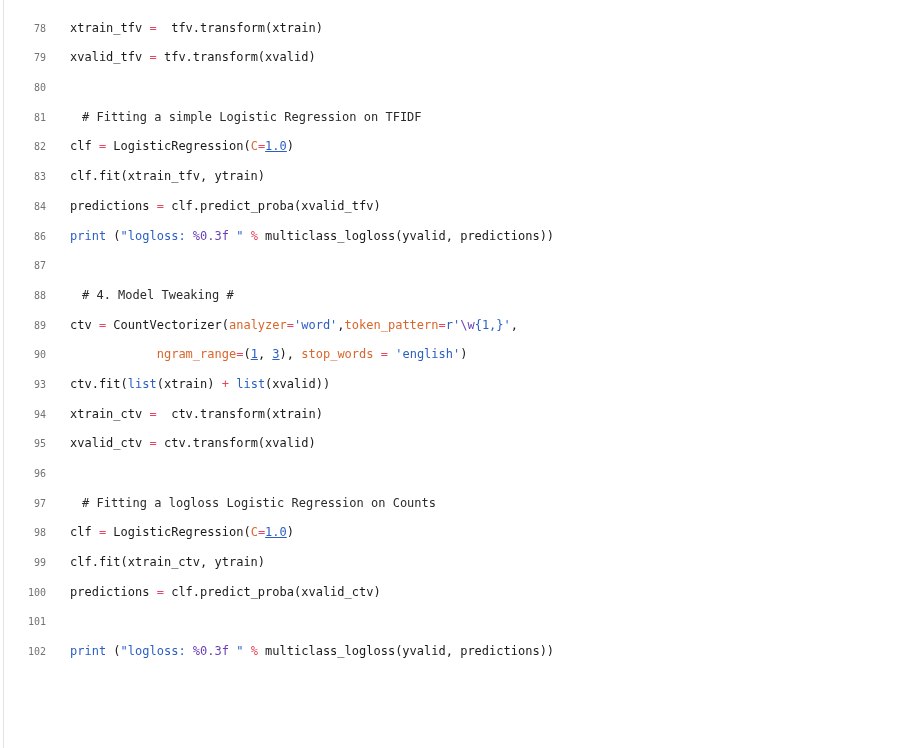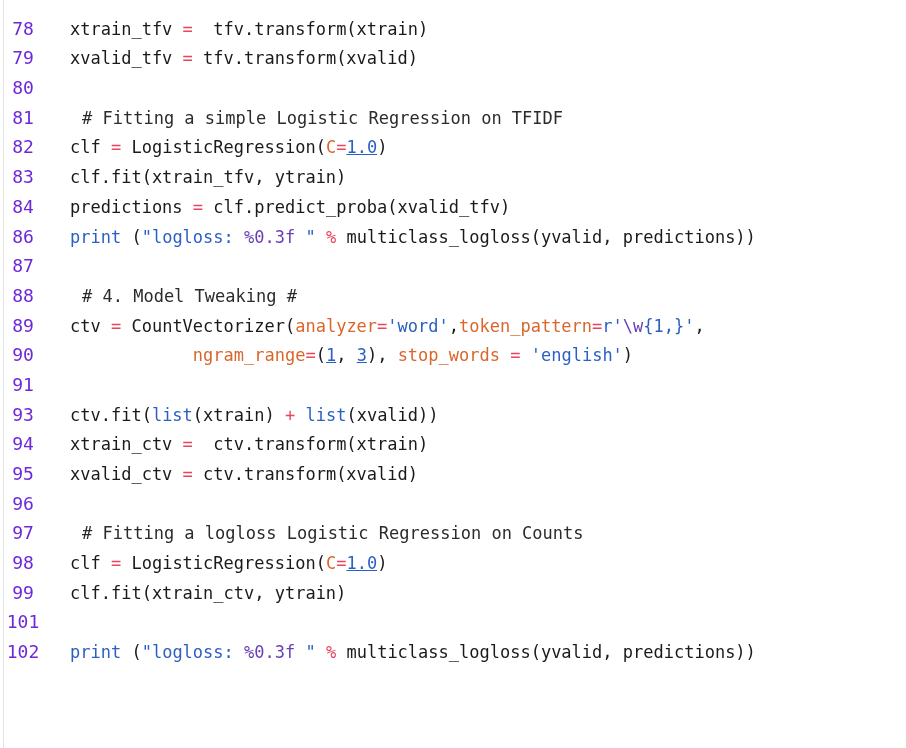--- a/index.html
+++ b/index.html
@@ -42,32 +42,32 @@
 
   .code-line {
     display: flex;
     align-items: baseline;
     height: 29.7px;
     white-space: pre;
   }
 
   .ln {
     flex: 0 0 46px;
-    text-align: center;
+    text-align: right;
     padding-right: 0;
-    color: #6d28d9;
-    font-size: 18px;
+    color: #737373;
+    font-size: 10px;
     line-height: 29.7px;
     user-select: none;
   }
 
   .src {
     flex: 1 1 auto;
     padding-left: 24px;
-    font-size: 17px;
+    font-size: 12px;
     line-height: 29.7px;
     color: #1a1a1a;
     white-space: pre;
   }
 
   
   .t-plain   { color: #1a1a1a; }
   .t-comment { color: #2b2b2b; margin-left: 12px; }
   .t-builtin { color: #2b5fc4; }
   .t-string  { color: #2b5fc4; }
@@ -91,24 +91,24 @@
       <div class="code-line"><span class="ln">80</span><span class="src"></span></div>
       <div class="code-line"><span class="ln">81</span><span class="src"><span class="t-comment"># Fitting a simple Logistic Regression on TFIDF</span></span></div>
       <div class="code-line"><span class="ln">82</span><span class="src"><span class="t-plain">clf </span><span class="t-op">=</span><span class="t-plain"> LogisticRegression(</span><span class="t-kwarg">C</span><span class="t-op">=</span><span class="t-number">1.0</span><span class="t-plain">)</span></span></div>
       <div class="code-line"><span class="ln">83</span><span class="src"><span class="t-plain">clf.fit(xtrain_tfv, ytrain)</span></span></div>
       <div class="code-line"><span class="ln">84</span><span class="src"><span class="t-plain">predictions </span><span class="t-op">=</span><span class="t-plain"> clf.predict_proba(xvalid_tfv)</span></span></div>
       <div class="code-line"><span class="ln">86</span><span class="src"><span class="t-builtin">print</span><span class="t-plain"> (</span><span class="t-string">"logloss: </span><span class="t-esc">%0.3f</span><span class="t-string"> "</span><span class="t-plain"> </span><span class="t-op">%</span><span class="t-plain"> multiclass_logloss(yvalid, predictions))</span></span></div>
       <div class="code-line"><span class="ln">87</span><span class="src"></span></div>
       <div class="code-line"><span class="ln">88</span><span class="src"><span class="t-comment"># 4. Model Tweaking #</span></span></div>
       <div class="code-line"><span class="ln">89</span><span class="src"><span class="t-plain">ctv </span><span class="t-op">=</span><span class="t-plain"> CountVectorizer(</span><span class="t-kwarg">analyzer</span><span class="t-op">=</span><span class="t-string">'word'</span><span class="t-plain">,</span><span class="t-kwarg">token_pattern</span><span class="t-op">=</span><span class="t-string">r'</span><span class="t-esc">\w</span><span class="t-string">{1,}'</span><span class="t-plain">,</span></span></div>
       <div class="code-line"><span class="ln">90</span><span class="src"><span class="t-plain">            </span><span class="t-kwarg">ngram_range</span><span class="t-op">=</span><span class="t-plain">(</span><span class="t-number">1</span><span class="t-plain">, </span><span class="t-number">3</span><span class="t-plain">), </span><span class="t-kwarg">stop_words</span><span class="t-plain"> </span><span class="t-op">=</span><span class="t-plain"> </span><span class="t-string">'english'</span><span class="t-plain">)</span></span></div>
-      <div class="code-line"><span class="ln">91</span><span class="src"></span></div>
       <div class="code-line"><span class="ln">93</span><span class="src"><span class="t-plain">ctv.fit(</span><span class="t-builtin">list</span><span class="t-plain">(xtrain) </span><span class="t-op">+</span><span class="t-plain"> </span><span class="t-builtin">list</span><span class="t-plain">(xvalid))</span></span></div>
       <div class="code-line"><span class="ln">94</span><span class="src"><span class="t-plain">xtrain_ctv </span><span class="t-op">=</span><span class="t-plain">  ctv.transform(xtrain)</span></span></div>
       <div class="code-line"><span class="ln">95</span><span class="src"><span class="t-plain">xvalid_ctv </span><span class="t-op">=</span><span class="t-plain"> ctv.transform(xvalid)</span></span></div>
       <div class="code-line"><span class="ln">96</span><span class="src"></span></div>
       <div class="code-line"><span class="ln">97</span><span class="src"><span class="t-comment"># Fitting a logloss Logistic Regression on Counts</span></span></div>
       <div class="code-line"><span class="ln">98</span><span class="src"><span class="t-plain">clf </span><span class="t-op">=</span><span class="t-plain"> LogisticRegression(</span><span class="t-kwarg">C</span><span class="t-op">=</span><span class="t-number">1.0</span><span class="t-plain">)</span></span></div>
       <div class="code-line"><span class="ln">99</span><span class="src"><span class="t-plain">clf.fit(xtrain_ctv, ytrain)</span></span></div>
+      <div class="code-line"><span class="ln">100</span><span class="src"><span class="t-plain">predictions </span><span class="t-op">=</span><span class="t-plain"> clf.predict_proba(xvalid_ctv)</span></span></div>
       <div class="code-line"><span class="ln">101</span><span class="src"></span></div>
       <div class="code-line"><span class="ln">102</span><span class="src"><span class="t-builtin">print</span><span class="t-plain"> (</span><span class="t-string">"logloss: </span><span class="t-esc">%0.3f</span><span class="t-string"> "</span><span class="t-plain"> </span><span class="t-op">%</span><span class="t-plain"> multiclass_logloss(yvalid, predictions))</span></span></div>
     </div>
 </div>
 
 </body></html>

